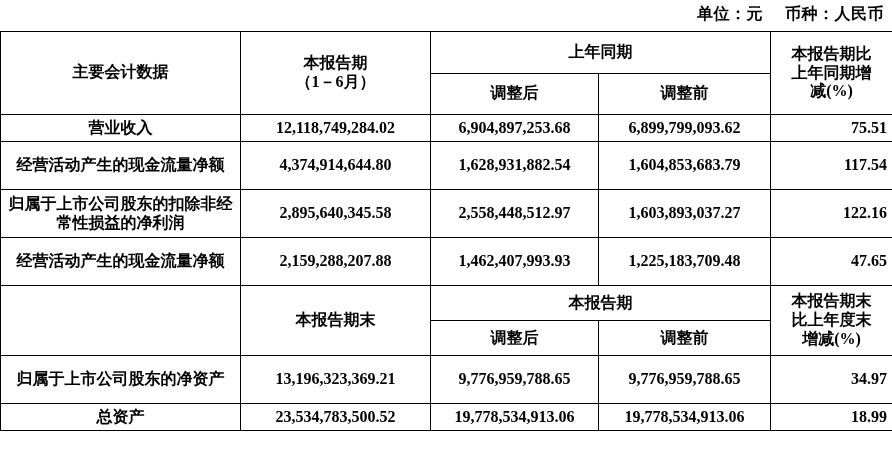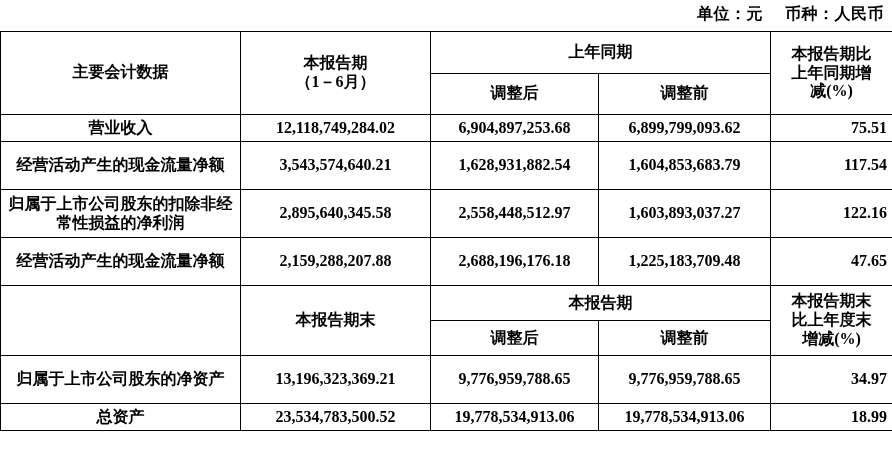--- a/index.html
+++ b/index.html
@@ -114,36 +114,36 @@
 
       <tr class="row-1line">
         <td class="label nowrap">营业收入</td>
         <td class="num">12,118,749,284.02</td>
         <td class="num">6,904,897,253.68</td>
         <td class="num">6,899,799,093.62</td>
         <td class="pct">75.51</td>
       </tr>
       <tr class="row-2line">
         <td class="label">经营活动产生的现金流量净额</td>
-        <td class="num">3,543,574,640.21</td>
+        <td class="num">4,374,914,644.80</td>
         <td class="num">1,628,931,882.54</td>
         <td class="num">1,604,853,683.79</td>
         <td class="pct">117.54</td>
       </tr>
       <tr class="row-2line">
         <td class="label">归属于上市公司股东的扣除非经常性损益的净利润</td>
         <td class="num">2,895,640,345.58</td>
         <td class="num">2,558,448,512.97</td>
         <td class="num">1,603,893,037.27</td>
         <td class="pct">122.16</td>
       </tr>
       <tr class="row-2line">
         <td class="label">经营活动产生的现金流量净额</td>
         <td class="num">2,159,288,207.88</td>
-        <td class="num">2,688,196,176.18</td>
+        <td class="num">1,462,407,993.93</td>
         <td class="num">1,225,183,709.48</td>
         <td class="pct">47.65</td>
       </tr>
 
       <tr>
         <td class="hdr" rowspan="2"></td>
         <td class="hdr" rowspan="2">本报告期末</td>
         <td class="hdr hdr-tall" colspan="2">本报告期</td>
         <td class="hdr" rowspan="2">
           <div>本报告期末</div>

